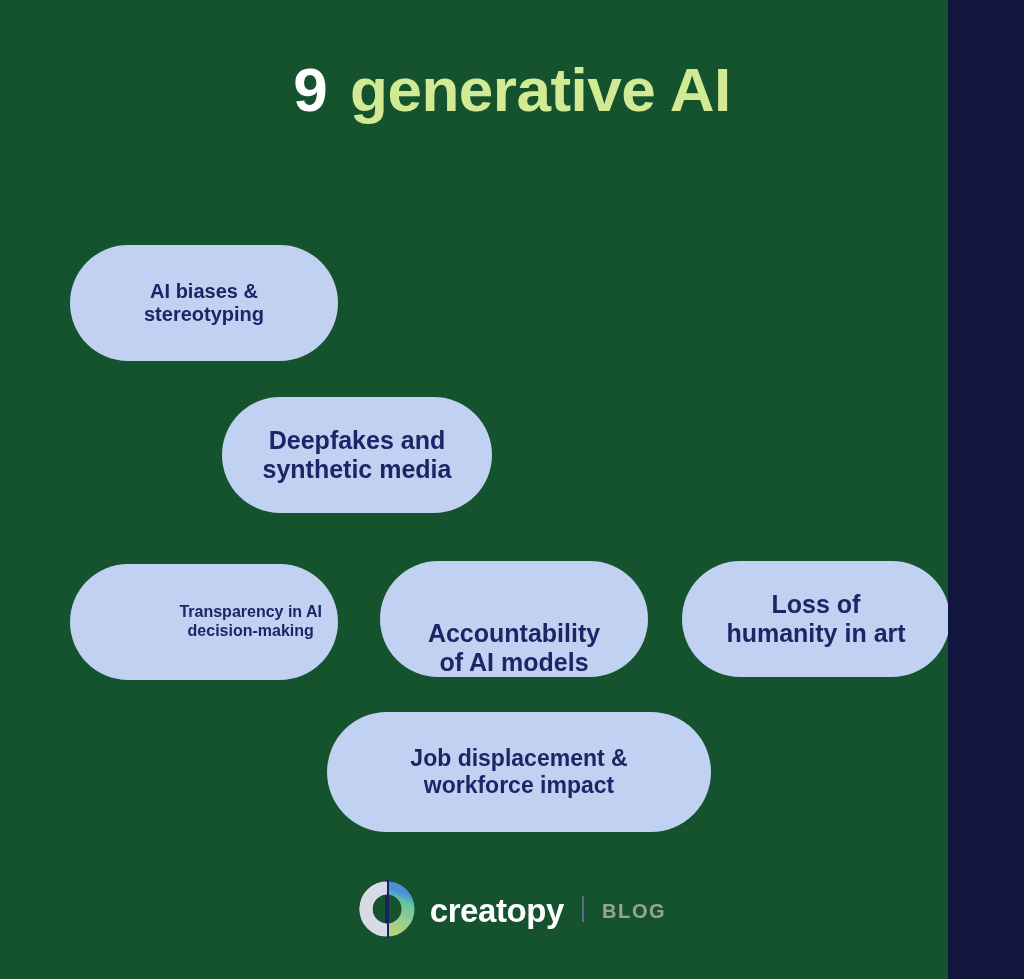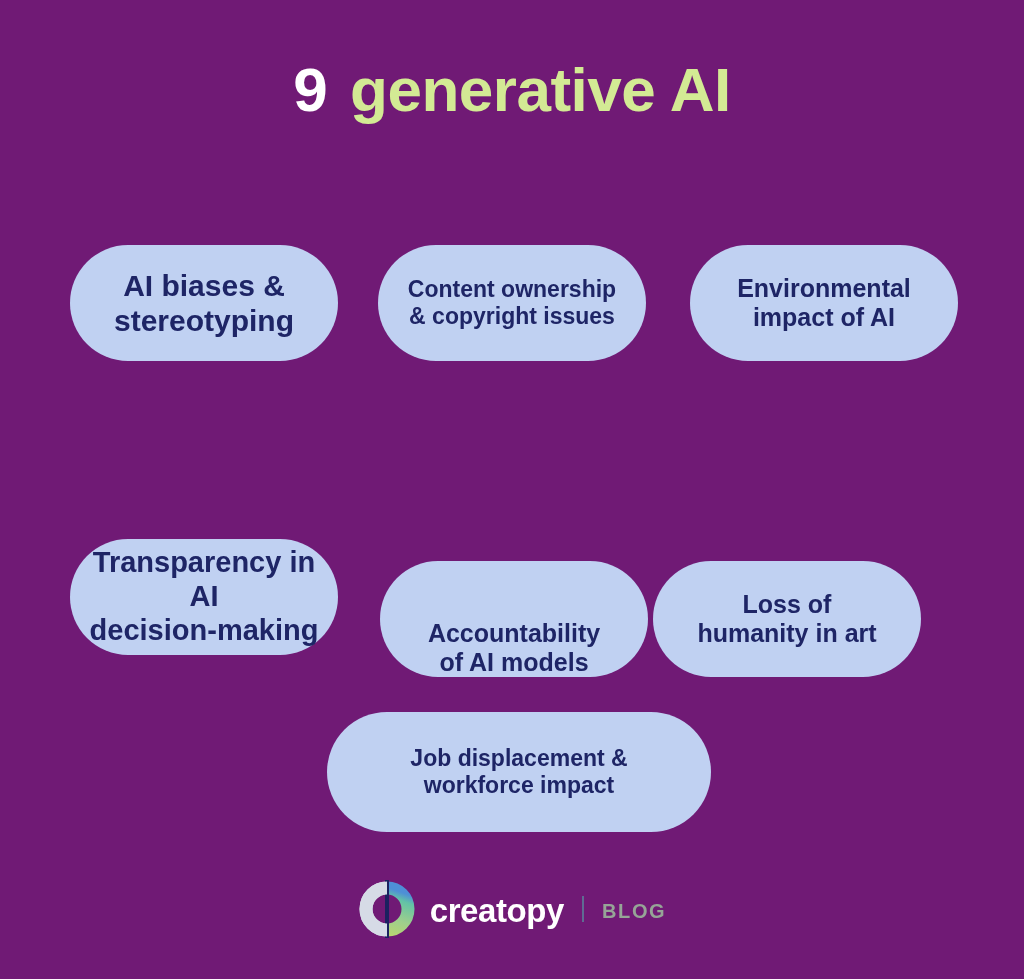--- a/index.html
+++ b/index.html
@@ -5,23 +5,23 @@
   html, body {
     margin: 0;
     padding: 0;
     background: #11163f;
   }
   body {
     font-family: "Liberation Sans", sans-serif;
   }
   #poster {
     position: relative;
-    width: 1024px;
+    width: 948px;
     height: 979px;
-    background: #701a75;
+    background: #14532d;
     overflow: hidden;
   }
 
   
   .title-block {
     position: absolute;
     left: 0;
     top: 58px;
     width: 1024px;
     text-align: center;
@@ -52,30 +52,30 @@
     box-sizing: border-box;
     padding: 0 16px;
   }
   .pill .pill-text {
     display: block;
     line-height: 1.17;
     white-space: pre-line;
   }
 
   
-  #pill-0 { left: 70px;  top: 245px; width: 268px; height: 116px; font-size: 30px; }
+  #pill-0 { left: 70px;  top: 245px; width: 268px; height: 116px; font-size: 20px; }
   #pill-1 { left: 378px; top: 245px; width: 268px; height: 116px; font-size: 23px; }
   #pill-2 { left: 690px; top: 245px; width: 268px; height: 116px; font-size: 25px; }
   
   #pill-3 { left: 222px; top: 397px; width: 270px; height: 116px; font-size: 25px; }
   #pill-4 { left: 536px; top: 397px; width: 270px; height: 116px; font-size: 23px; }
   
-  #pill-5 { left: 70px;  top: 539px; width: 268px; height: 116px; font-size: 29px; }
+  #pill-5 { left: 70px;  top: 564px; width: 268px; height: 116px; font-size: 16px; justify-content: flex-end; }
   #pill-6 { left: 380px; top: 561px; width: 268px; height: 116px; font-size: 25px; align-items: flex-end; }
-  #pill-7 { left: 653px; top: 561px; width: 268px; height: 116px; font-size: 25px; }
+  #pill-7 { left: 682px; top: 561px; width: 268px; height: 116px; font-size: 25px; }
   
   #pill-8 { left: 327px; top: 712px; width: 384px; height: 120px; font-size: 23px; }
 
   
   #footer {
     position: absolute;
     left: 0;
     top: 876px;
     width: 1024px;
     height: 66px;
@@ -125,27 +125,23 @@
   <div class="title-block">
     <span class="title-line title-line-1">
       <span class="t-white">9 </span><span class="t-green">generative AI</span>
     </span>
   </div>
 
   <div class="pill" id="pill-0">
     <span class="pill-text">AI biases &amp;
 stereotyping</span>
   </div>
-  <div class="pill" id="pill-1">
-    <span class="pill-text">Content ownership
-&amp; copyright issues</span>
-  </div>
-  <div class="pill" id="pill-2">
-    <span class="pill-text">Environmental
-impact of AI</span>
+  <div class="pill" id="pill-3">
+    <span class="pill-text">Deepfakes and
+synthetic media</span>
   </div>
   <div class="pill" id="pill-5">
     <span class="pill-text">Transparency in AI
 decision-making</span>
   </div>
   <div class="pill" id="pill-6">
     <span class="pill-text">Accountability
 of AI models</span>
   </div>
   <div class="pill" id="pill-7">

